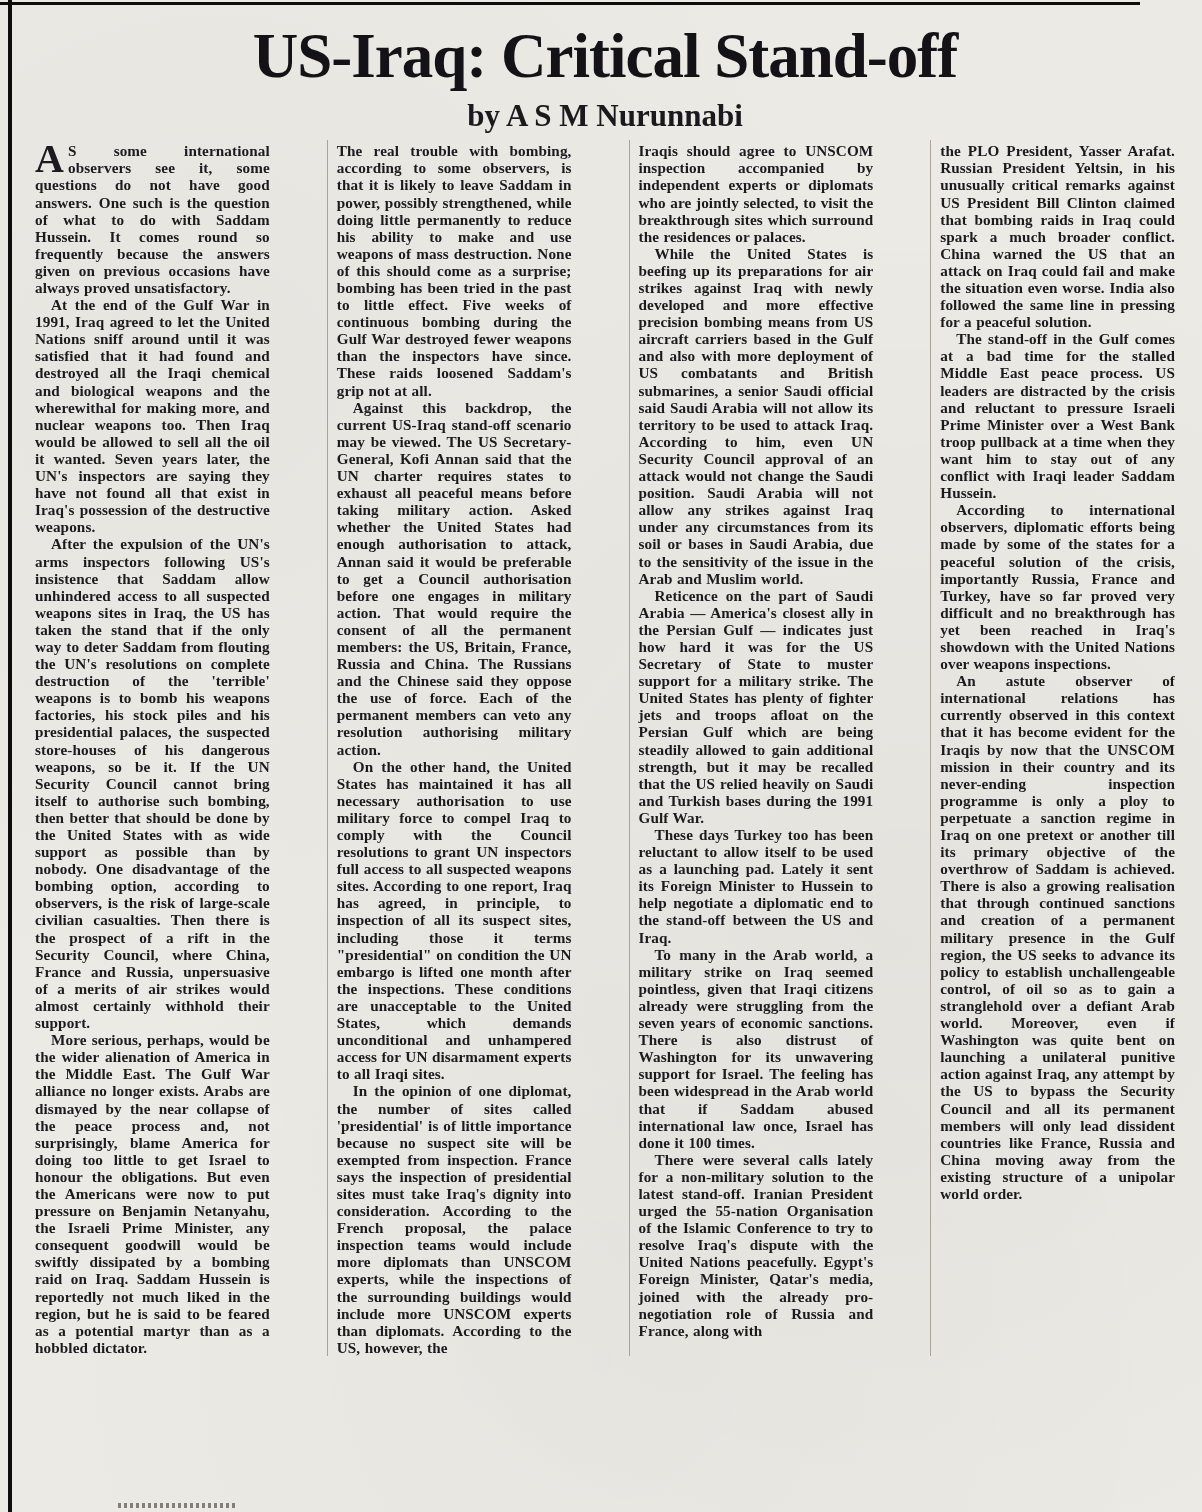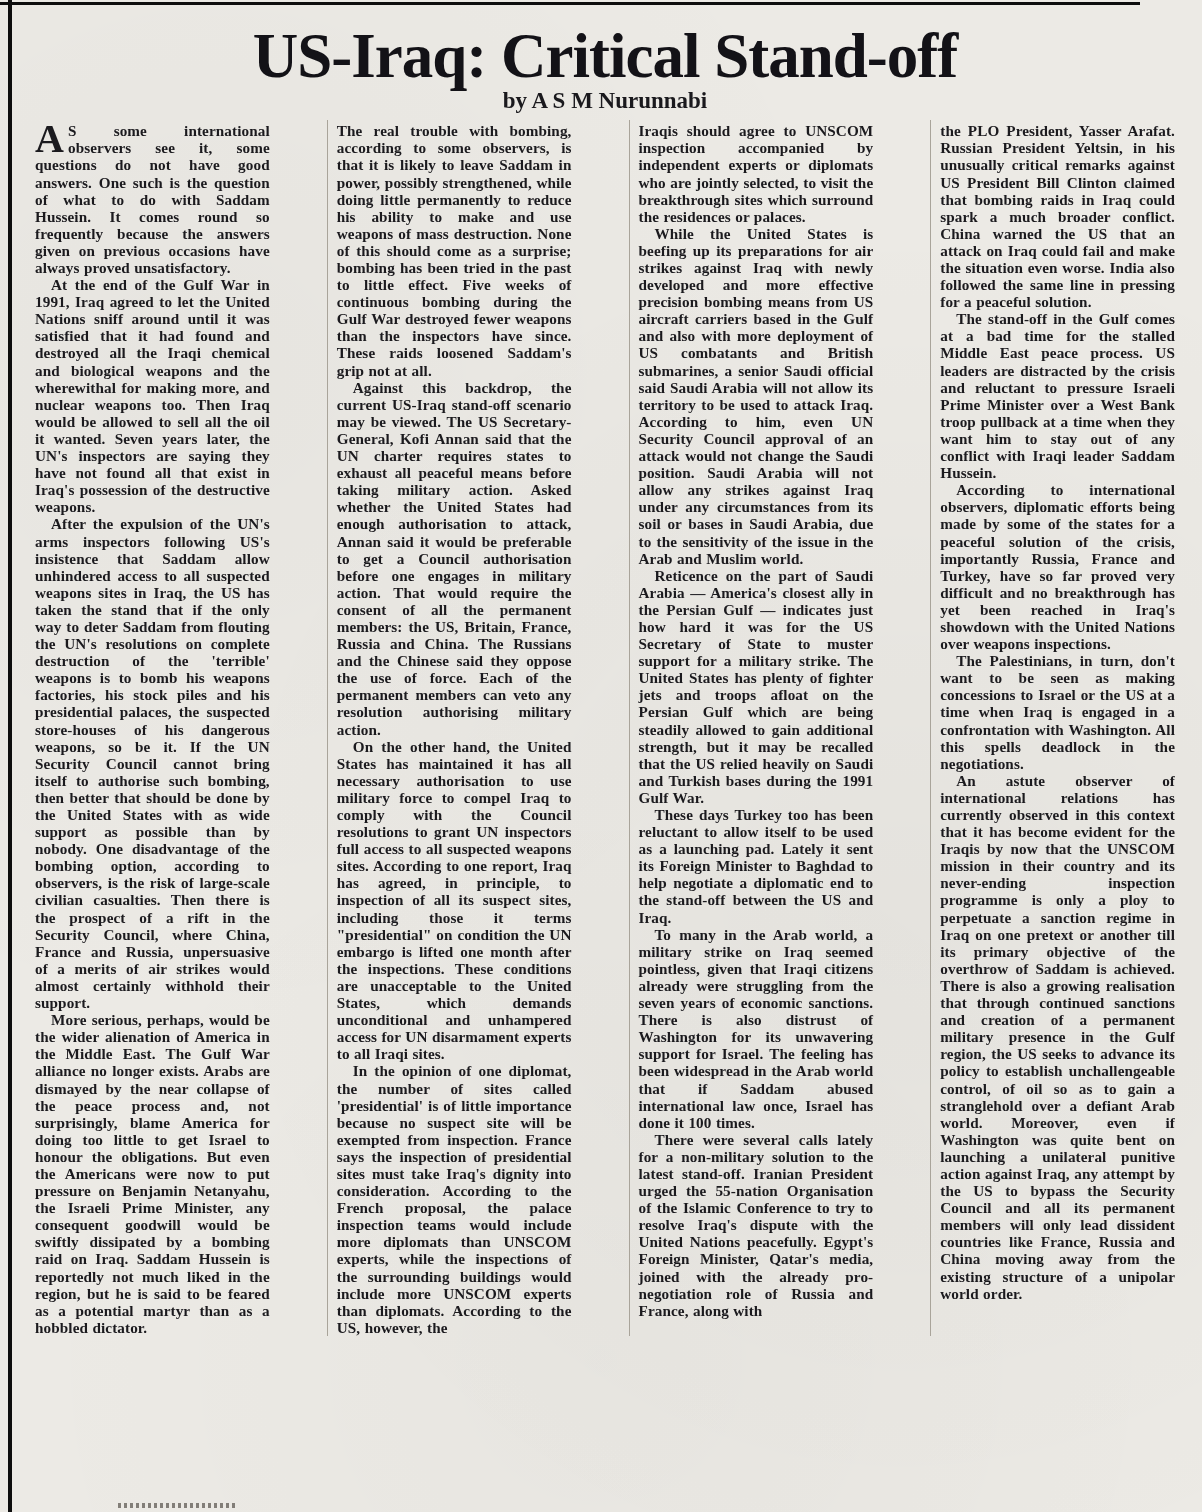--- a/index.html
+++ b/index.html
@@ -41,22 +41,22 @@
   .article-title {
     margin: 0;
     font-size: 63px;
     font-weight: 700;
     letter-spacing: -1px;
     line-height: 1.02;
     color: #131217;
   }
 
   .article-byline {
-    margin-top: 0;
-    font-size: 23px;
+    margin-top: 10px;
+    font-size: 31px;
     font-weight: 700;
     color: #1a191d;
   }
 
   .standfirst-wrap {
     margin-top: 8px;
     border-top: 3px solid #1a1a1a;
     border-bottom: 2px solid #4a463f;
     padding: 6px 4px 8px 4px;
   }
@@ -126,27 +126,26 @@
       <p class="para cont">The real trouble with bombing, according to some observers, is that it is likely to leave Saddam in power, possibly strengthened, while doing little permanently to reduce his ability to make and use weapons of mass destruction. None of this should come as a surprise; bombing has been tried in the past to little effect. Five weeks of continuous bombing during the Gulf War destroyed fewer weapons than the inspectors have since. These raids loosened Saddam's grip not at all.</p>
       <p class="para">Against this backdrop, the current US-Iraq stand-off scenario may be viewed. The US Secretary-General, Kofi Annan said that the UN charter requires states to exhaust all peaceful means before taking military action. Asked whether the United States had enough authorisation to attack, Annan said it would be preferable to get a Council authorisation before one engages in military action. That would require the consent of all the permanent members: the US, Britain, France, Russia and China. The Russians and the Chinese said they oppose the use of force. Each of the permanent members can veto any resolution authorising military action.</p>
       <p class="para">On the other hand, the United States has maintained it has all necessary authorisation to use military force to compel Iraq to comply with the Council resolutions to grant UN inspectors full access to all suspected weapons sites. According to one report, Iraq has agreed, in principle, to inspection of all its suspect sites, including those it terms "presidential" on condition the UN embargo is lifted one month after the inspections. These conditions are unacceptable to the United States, which demands unconditional and unhampered access for UN disarmament experts to all Iraqi sites.</p>
       <p class="para">In the opinion of one diplomat, the number of sites called 'presidential' is of little importance because no suspect site will be exempted from inspection. France says the inspection of presidential sites must take Iraq's dignity into consideration. According to the French proposal, the palace inspection teams would include more diplomats than UNSCOM experts, while the inspections of the surrounding buildings would include more UNSCOM experts than diplomats. According to the US, however, the</p>
     </section>
 
     <section class="col">
       <p class="para cont">Iraqis should agree to UNSCOM inspection accompanied by independent experts or diplomats who are jointly selected, to visit the breakthrough sites which surround the residences or palaces.</p>
       <p class="para">While the United States is beefing up its preparations for air strikes against Iraq with newly developed and more effective precision bombing means from US aircraft carriers based in the Gulf and also with more deployment of US combatants and British submarines, a senior Saudi official said Saudi Arabia will not allow its territory to be used to attack Iraq. According to him, even UN Security Council approval of an attack would not change the Saudi position. Saudi Arabia will not allow any strikes against Iraq under any circumstances from its soil or bases in Saudi Arabia, due to the sensitivity of the issue in the Arab and Muslim world.</p>
       <p class="para">Reticence on the part of Saudi Arabia — America's closest ally in the Persian Gulf — indicates just how hard it was for the US Secretary of State to muster support for a military strike. The United States has plenty of fighter jets and troops afloat on the Persian Gulf which are being steadily allowed to gain additional strength, but it may be recalled that the US relied heavily on Saudi and Turkish bases during the 1991 Gulf War.</p>
-      <p class="para">These days Turkey too has been reluctant to allow itself to be used as a launching pad. Lately it sent its Foreign Minister to Baghdad to help negotiate a diplomatic end to the stand-off between the US and Iraq.</p>
+      <p class="para">These days Turkey too has been reluctant to allow itself to be used as a launching pad. Lately it sent its Foreign Minister to Hussein to help negotiate a diplomatic end to the stand-off between the US and Iraq.</p>
       <p class="para">To many in the Arab world, a military strike on Iraq seemed pointless, given that Iraqi citizens already were struggling from the seven years of economic sanctions. There is also distrust of Washington for its unwavering support for Israel. The feeling has been widespread in the Arab world that if Saddam abused international law once, Israel has done it 100 times.</p>
       <p class="para">There were several calls lately for a non-military solution to the latest stand-off. Iranian President urged the 55-nation Organisation of the Islamic Conference to try to resolve Iraq's dispute with the United Nations peacefully. Egypt's Foreign Minister, Qatar's media, joined with the already pro-negotiation role of Russia and France, along with</p>
     </section>
 
     <section class="col">
       <p class="para cont">the PLO President, Yasser Arafat. Russian President Yeltsin, in his unusually critical remarks against US President Bill Clinton claimed that bombing raids in Iraq could spark a much broader conflict. China warned the US that an attack on Iraq could fail and make the situation even worse. India also followed the same line in pressing for a peaceful solution.</p>
       <p class="para">The stand-off in the Gulf comes at a bad time for the stalled Middle East peace process. US leaders are distracted by the crisis and reluctant to pressure Israeli Prime Minister over a West Bank troop pullback at a time when they want him to stay out of any conflict with Iraqi leader Saddam Hussein.</p>
       <p class="para">According to international observers, diplomatic efforts being made by some of the states for a peaceful solution of the crisis, importantly Russia, France and Turkey, have so far proved very difficult and no breakthrough has yet been reached in Iraq's showdown with the United Nations over weapons inspections.</p>
-      <p class="para">The Palestinians, in turn, don't want to be seen as making concessions to Israel or the US at a time when Iraq is engaged in a confrontation with Washington. All this spells deadlock in the negotiations.</p>
       <p class="para">An astute observer of international relations has currently observed in this context that it has become evident for the Iraqis by now that the UNSCOM mission in their country and its never-ending inspection programme is only a ploy to perpetuate a sanction regime in Iraq on one pretext or another till its primary objective of the overthrow of Saddam is achieved. There is also a growing realisation that through continued sanctions and creation of a permanent military presence in the Gulf region, the US seeks to advance its policy to establish unchallengeable control, of oil so as to gain a stranglehold over a defiant Arab world. Moreover, even if Washington was quite bent on launching a unilateral punitive action against Iraq, any attempt by the US to bypass the Security Council  and all its permanent members will only lead dissident countries like France, Russia and China moving away from the existing structure of a unipolar world order.</p>
     </section>
 
   </main>
 </div>
 
 </body></html>

